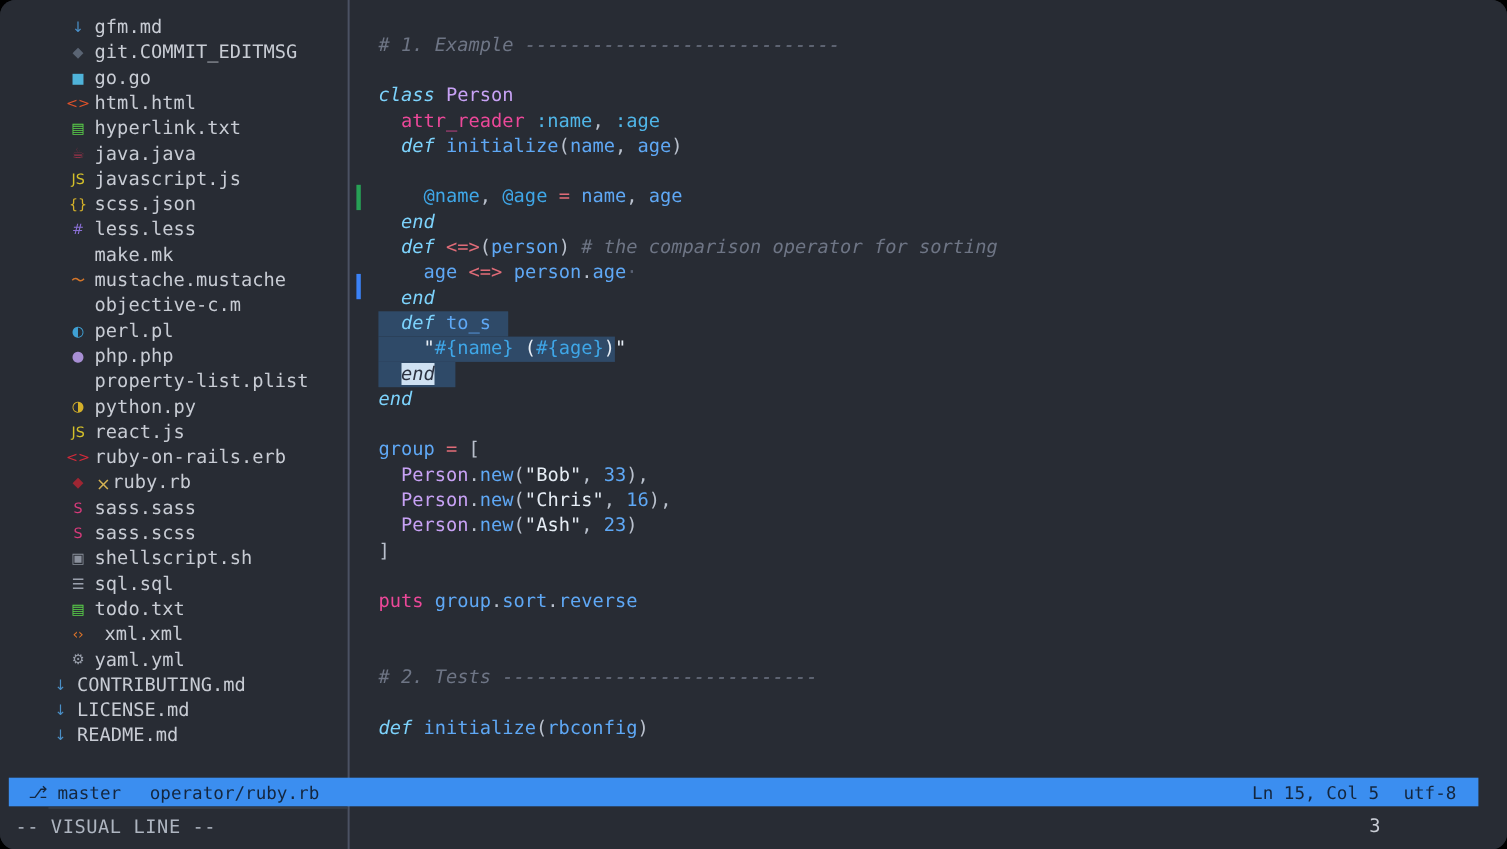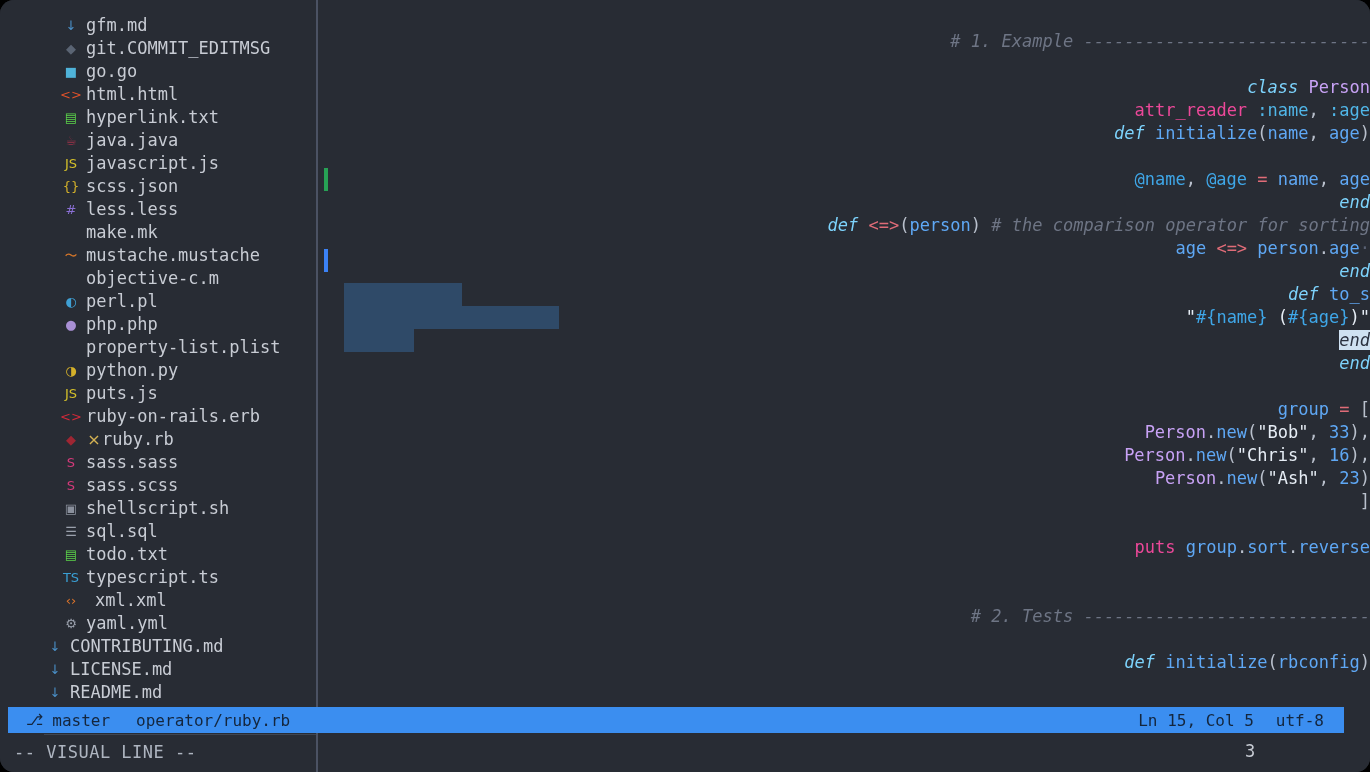--- a/index.html
+++ b/index.html
@@ -81,21 +81,20 @@
     width: 2px; height: 772px;
     background: #4b5263;
   }
 
   
   #editor {
     position: absolute; left: 318px; top: 0;
     width: 1052px; height: 772px;
     background: #282c34;
     overflow: hidden;
-    text-align: right;
   }
   #gutter {
     position: absolute; left: 0; top: 0;
     width: 26px; height: 772px;
   }
   .gmark {
     position: absolute; left: 6px;
     width: 4px; height: 23px;
   }
   .gmark.added    { background: #27a155; }
@@ -227,21 +226,21 @@
         <div class="tree-row lvl1">
           <span class="tree-icon blank" style="color: rgb(200, 204, 212);"></span>
           <span class="tree-label">property-list.plist</span>
         </div>
         <div class="tree-row lvl1">
           <span class="tree-icon" style="color: rgb(212, 176, 42);">◑</span>
           <span class="tree-label">python.py</span>
         </div>
         <div class="tree-row lvl1">
           <span class="tree-icon" style="color: rgb(212, 192, 42);">JS</span>
-          <span class="tree-label">puts.js</span>
+          <span class="tree-label">react.js</span>
         </div>
         <div class="tree-row lvl1">
           <span class="tree-icon" style="color: rgb(212, 42, 58);">&lt;&gt;</span>
           <span class="tree-label">ruby-on-rails.erb</span>
         </div>
         <div class="tree-row lvl1">
           <span class="tree-icon" style="color: rgb(158, 38, 51);">◆</span>
           <span class="tree-mod">×</span>
           <span class="tree-label">ruby.rb</span>
         </div>
@@ -257,24 +256,20 @@
           <span class="tree-icon" style="color: rgb(138, 144, 156);">▣</span>
           <span class="tree-label">shellscript.sh</span>
         </div>
         <div class="tree-row lvl1">
           <span class="tree-icon" style="color: rgb(154, 160, 172);">☰</span>
           <span class="tree-label">sql.sql</span>
         </div>
         <div class="tree-row lvl1">
           <span class="tree-icon" style="color: rgb(91, 212, 74);">▤</span>
           <span class="tree-label">todo.txt</span>
-        </div>
-        <div class="tree-row lvl1">
-          <span class="tree-icon" style="color: rgb(58, 159, 212);">TS</span>
-          <span class="tree-label">typescript.ts</span>
         </div>
         <div class="tree-row lvl1">
           <span class="tree-icon" style="color: rgb(224, 117, 42);">‹›</span>
           <span class="tree-label" style="padding-left: 9px;">xml.xml</span>
         </div>
         <div class="tree-row lvl1">
           <span class="tree-icon" style="color: rgb(154, 160, 172);">⚙</span>
           <span class="tree-label">yaml.yml</span>
         </div>
         <div class="tree-row lvl0">

